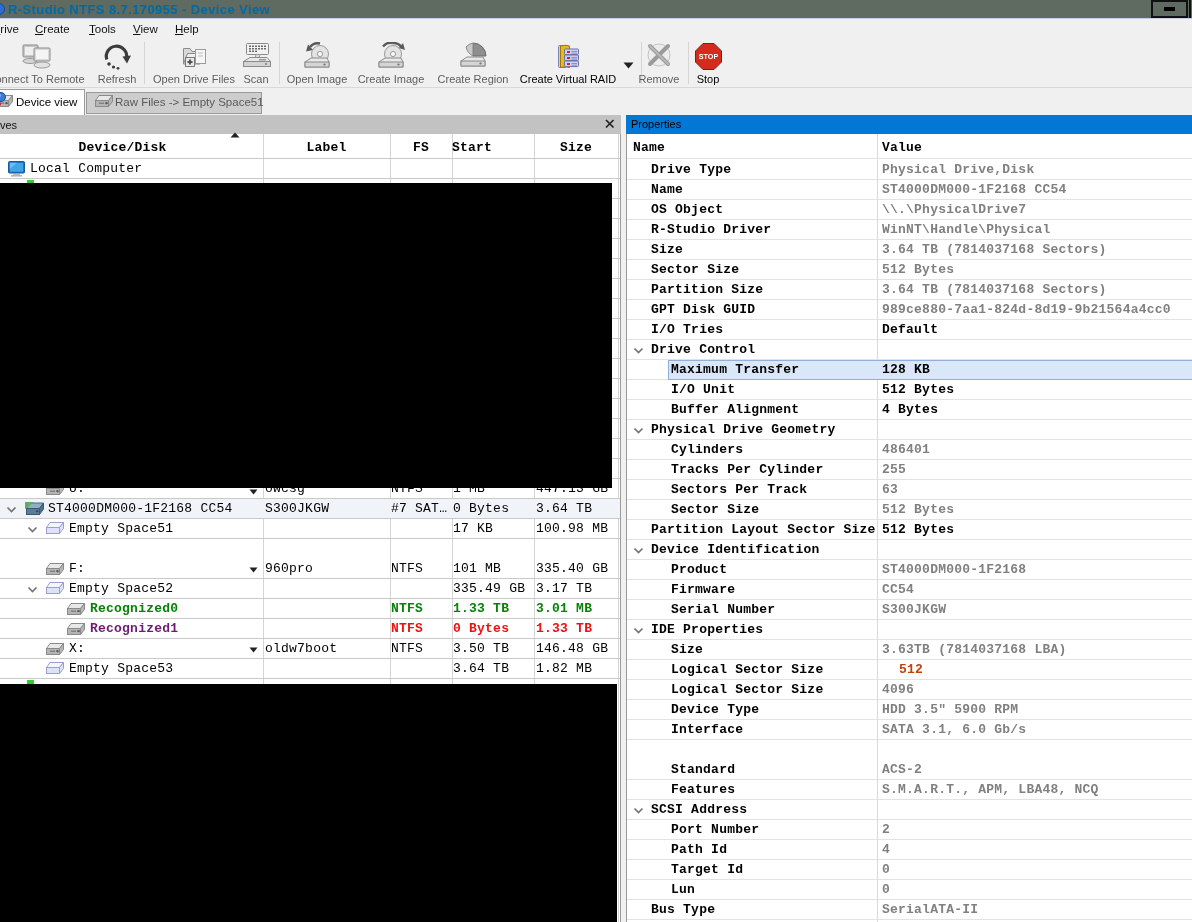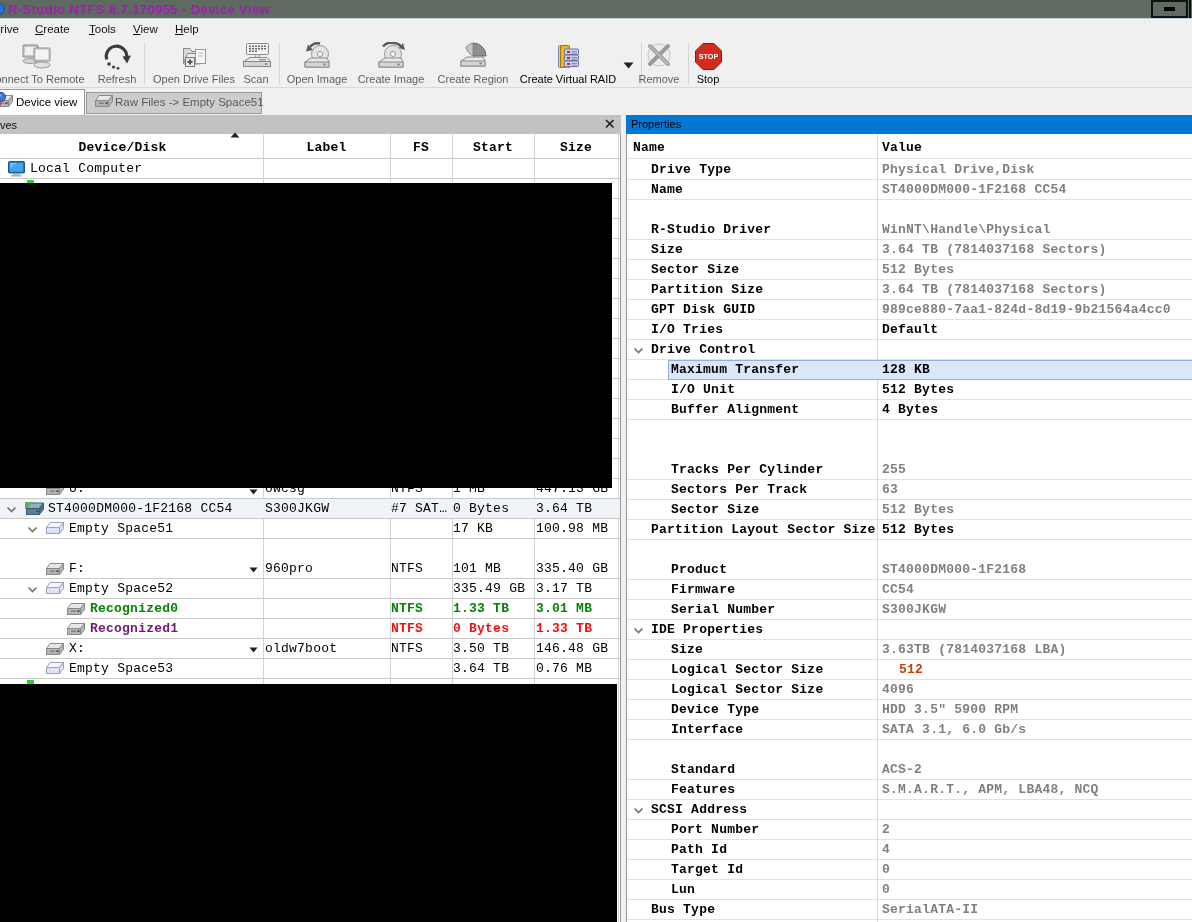--- a/index.html
+++ b/index.html
@@ -11,21 +11,21 @@
 .cell{position:absolute;top:2px;}
 .tlabel{position:absolute;top:73px;font-size:11px;color:#5d5d5d;text-align:center;white-space:nowrap;}
 .sep{position:absolute;top:42px;height:42px;width:1px;background:#d5d5d5;}
 </style></head><body>
 <div class="abs" style="left:0;top:0;width:1192px;height:18px;background:#5f6a61"></div>
 <div class="abs" style="left:0;top:18px;width:1192px;height:1px;background:#c2d2e2"></div>
 <svg class="abs" style="left:-6px;top:3px" width="12" height="13">
     <circle cx="5" cy="6" r="5.5" fill="#2a6fd4" stroke="#1a4a9a"></circle>
     <circle cx="4" cy="4" r="2" fill="#7fb0ef"></circle>
   </svg>
-<div class="abs" style="left:8px;top:2px;font-size:13px;font-weight:bold;color:#a21caf;letter-spacing:.4px">R-Studio NTFS 8.7.170955 - Device View</div>
+<div class="abs" style="left:8px;top:2px;font-size:13px;font-weight:bold;color:#0369a1;letter-spacing:.4px">R-Studio NTFS 8.7.170955 - Device View</div>
 <div class="abs" style="left:1151px;top:0;width:37px;height:18px;border:2px solid #111;background:#5f6a61"></div>
 <div class="abs" style="left:1164px;top:7px;width:11px;height:4px;background:#000"></div>
 <div class="abs" style="left:1189px;top:0;width:2px;height:18px;background:#111"></div>
 <div class="abs" style="left:0;top:19px;width:1192px;height:19px;background:#f0f0f0"></div>
 <div class="abs" style="left:-8px;top:23px;font-size:11.5px;color:#111"><span style="text-decoration:underline">D</span>rive</div>
 <div class="abs" style="left:35px;top:23px;font-size:11.5px;color:#111"><span style="text-decoration:underline">C</span>reate</div>
 <div class="abs" style="left:89px;top:23px;font-size:11.5px;color:#111"><span style="text-decoration:underline">T</span>ools</div>
 <div class="abs" style="left:133px;top:23px;font-size:11.5px;color:#111"><span style="text-decoration:underline">V</span>iew</div>
 <div class="abs" style="left:175px;top:23px;font-size:11.5px;color:#111"><span style="text-decoration:underline">H</span>elp</div>
 <div class="abs" style="left:0;top:38px;width:1192px;height:50px;background:#f0f0f0;border-bottom:1px solid #d9d9d9"></div>
@@ -187,21 +187,21 @@
 <div class="abs mono b" style="left:0;top:0;width:620px;height:25px;">
 </div>
 <div class="abs" style="left:263px;top:0;width:1px;height:788px;background:#d4d4d4"></div>
 <div class="abs" style="left:390px;top:0;width:1px;height:788px;background:#d4d4d4"></div>
 <div class="abs" style="left:452px;top:0;width:1px;height:788px;background:#d4d4d4"></div>
 <div class="abs" style="left:534px;top:0;width:1px;height:788px;background:#d4d4d4"></div>
 <div class="abs" style="left:618px;top:0;width:1px;height:788px;background:#d4d4d4"></div>
 <div class="abs mono b" style="left:0px;top:6px;width:245px;text-align:center">Device/Disk</div>
 <div class="abs mono b" style="left:263px;top:6px;width:127px;text-align:center">Label</div>
 <div class="abs mono b" style="left:390px;top:6px;width:62px;text-align:center">FS</div>
-<div class="abs mono b" style="left:452px;top:6px;width:82px;text-align:center">Start</div>
+<div class="abs mono b" style="left:452px;top:6px;width:82px;">Start</div>
 <div class="abs mono b" style="left:534px;top:6px;width:84px;text-align:center">Size</div>
 <div class="abs" style="left:0;top:24px;width:620px;height:1px;background:#c9c9c9"></div>
 <div class="row" style="top:25px;">
       <svg style="position:absolute;left:8px;top:2px" width="17" height="16">
         <rect x="0.5" y="0.5" width="16" height="11.5" rx="1" fill="#1c6ab0" stroke="#1a5a9a"></rect>
         <rect x="1.8" y="1.8" width="13.4" height="9" fill="#42a5e8"></rect>
         <polygon points="1.8,1.8 9,1.8 1.8,8" fill="#6dbdf2"></polygon>
         <rect x="5" y="12.5" width="7" height="1.2" fill="#90a0b5"></rect>
         <rect x="3" y="14" width="11" height="1.6" fill="#a8b5c8"></rect>
       </svg>
@@ -343,40 +343,44 @@
       </svg>
     </div>
 <div class="row" style="top:525px;">
       <svg style="position:absolute;left:46px;top:3px" width="18" height="13">
         <polygon points="4,0.5 17.5,0.5 13.5,5.5 0.5,5.5" fill="#f4f5fd" stroke="#9aa0cc" stroke-width="1"></polygon>
         <rect x="0.5" y="5.5" width="13" height="6" fill="#dfe2f8" stroke="#9aa0cc" stroke-width="1"></rect>
         <polygon points="13.5,5.5 17.5,0.5 17.5,6.5 13.5,11.5" fill="#dfe2f8" stroke="#9aa0cc" stroke-width="1"></polygon>
       </svg>
       <div class="cell mono " style="left:69px">Empty Space53</div>
       <div class="cell mono " style="left:453px">3.64 TB</div>
-      <div class="cell mono " style="left:536px">0.76 MB</div>
+      <div class="cell mono " style="left:536px">1.82 MB</div>
     </div>
 <div class="abs" style="left:27px;top:46px;width:7px;height:4px;background:#33cc33"></div>
 <div class="abs" style="left:0;top:49px;width:612px;height:305px;background:#000"></div>
 <div class="abs" style="left:27px;top:546px;width:7px;height:4px;background:#33cc33"></div>
 <div class="abs" style="left:0;top:550px;width:617px;height:238px;background:#000"></div>
 </div>
 <div class="abs" style="left:626px;top:134px;width:566px;height:788px;background:#fff;border-left:1px solid #9a9a9a;overflow:hidden">
 <div class="abs" style="left:250px;top:0;width:1px;height:788px;background:#d9d9d9"></div>
 <div class="abs mono b" style="left:6px;top:6px">Name</div>
 <div class="abs mono b" style="left:255px;top:6px">Value</div>
 <div class="abs" style="left:0;top:24px;width:566px;height:1px;background:#e2e2e2"></div>
 <div class="rrow" style="top:26px">
       <div class="cell mono b" style="left:24px">Drive Type</div>
       <div class="cell mono b" style="left:255px;color:#808080">Physical Drive,Disk</div>
     </div>
 <div class="rrow" style="top:46px">
       <div class="cell mono b" style="left:24px">Name</div>
       <div class="cell mono b" style="left:255px;color:#808080">ST4000DM000-1F2168 CC54</div>
     </div>
+<div class="rrow" style="top:66px">
+      <div class="cell mono b" style="left:24px">OS Object</div>
+      <div class="cell mono b" style="left:255px;color:#808080">\\.\PhysicalDrive7</div>
+    </div>
 <div class="rrow" style="top:86px">
       <div class="cell mono b" style="left:24px">R-Studio Driver</div>
       <div class="cell mono b" style="left:255px;color:#808080">WinNT\Handle\Physical</div>
     </div>
 <div class="rrow" style="top:106px">
       <div class="cell mono b" style="left:24px">Size</div>
       <div class="cell mono b" style="left:255px;color:#808080">3.64 TB (7814037168 Sectors)</div>
     </div>
 <div class="rrow" style="top:126px">
       <div class="cell mono b" style="left:24px">Sector Size</div>
@@ -406,36 +410,52 @@
       <div class="cell mono b" style="left:255px;color:#000">128 KB</div>
     </div>
 <div class="rrow" style="top:246px">
       <div class="cell mono b" style="left:44px">I/O Unit</div>
       <div class="cell mono b" style="left:255px;color:#000">512 Bytes</div>
     </div>
 <div class="rrow" style="top:266px">
       <div class="cell mono b" style="left:44px">Buffer Alignment</div>
       <div class="cell mono b" style="left:255px;color:#000">4 Bytes</div>
     </div>
+<div class="rrow" style="top:286px">
+      <svg style="position:absolute;left:6px;top:7px" width="11" height="8">
+        <polyline points="1.5,1.5 5.5,5.5 9.5,1.5" fill="none" stroke="#757575" stroke-width="1.7"></polyline>
+      </svg>
+      <div class="cell mono b" style="left:24px">Physical Drive Geometry</div>
+    </div>
+<div class="rrow" style="top:306px">
+      <div class="cell mono b" style="left:44px">Cylinders</div>
+      <div class="cell mono b" style="left:255px;color:#808080">486401</div>
+    </div>
 <div class="rrow" style="top:326px">
       <div class="cell mono b" style="left:44px">Tracks Per Cylinder</div>
       <div class="cell mono b" style="left:255px;color:#808080">255</div>
     </div>
 <div class="rrow" style="top:346px">
       <div class="cell mono b" style="left:44px">Sectors Per Track</div>
       <div class="cell mono b" style="left:255px;color:#808080">63</div>
     </div>
 <div class="rrow" style="top:366px">
       <div class="cell mono b" style="left:44px">Sector Size</div>
       <div class="cell mono b" style="left:255px;color:#808080">512 Bytes</div>
     </div>
 <div class="rrow" style="top:386px">
       <div class="cell mono b" style="left:24px">Partition Layout Sector Size</div>
       <div class="cell mono b" style="left:255px;color:#000">512 Bytes</div>
     </div>
+<div class="rrow" style="top:406px">
+      <svg style="position:absolute;left:6px;top:7px" width="11" height="8">
+        <polyline points="1.5,1.5 5.5,5.5 9.5,1.5" fill="none" stroke="#757575" stroke-width="1.7"></polyline>
+      </svg>
+      <div class="cell mono b" style="left:24px">Device Identification</div>
+    </div>
 <div class="rrow" style="top:426px">
       <div class="cell mono b" style="left:44px">Product</div>
       <div class="cell mono b" style="left:255px;color:#808080">ST4000DM000-1F2168</div>
     </div>
 <div class="rrow" style="top:446px">
       <div class="cell mono b" style="left:44px">Firmware</div>
       <div class="cell mono b" style="left:255px;color:#808080">CC54</div>
     </div>
 <div class="rrow" style="top:466px">
       <div class="cell mono b" style="left:44px">Serial Number</div>

